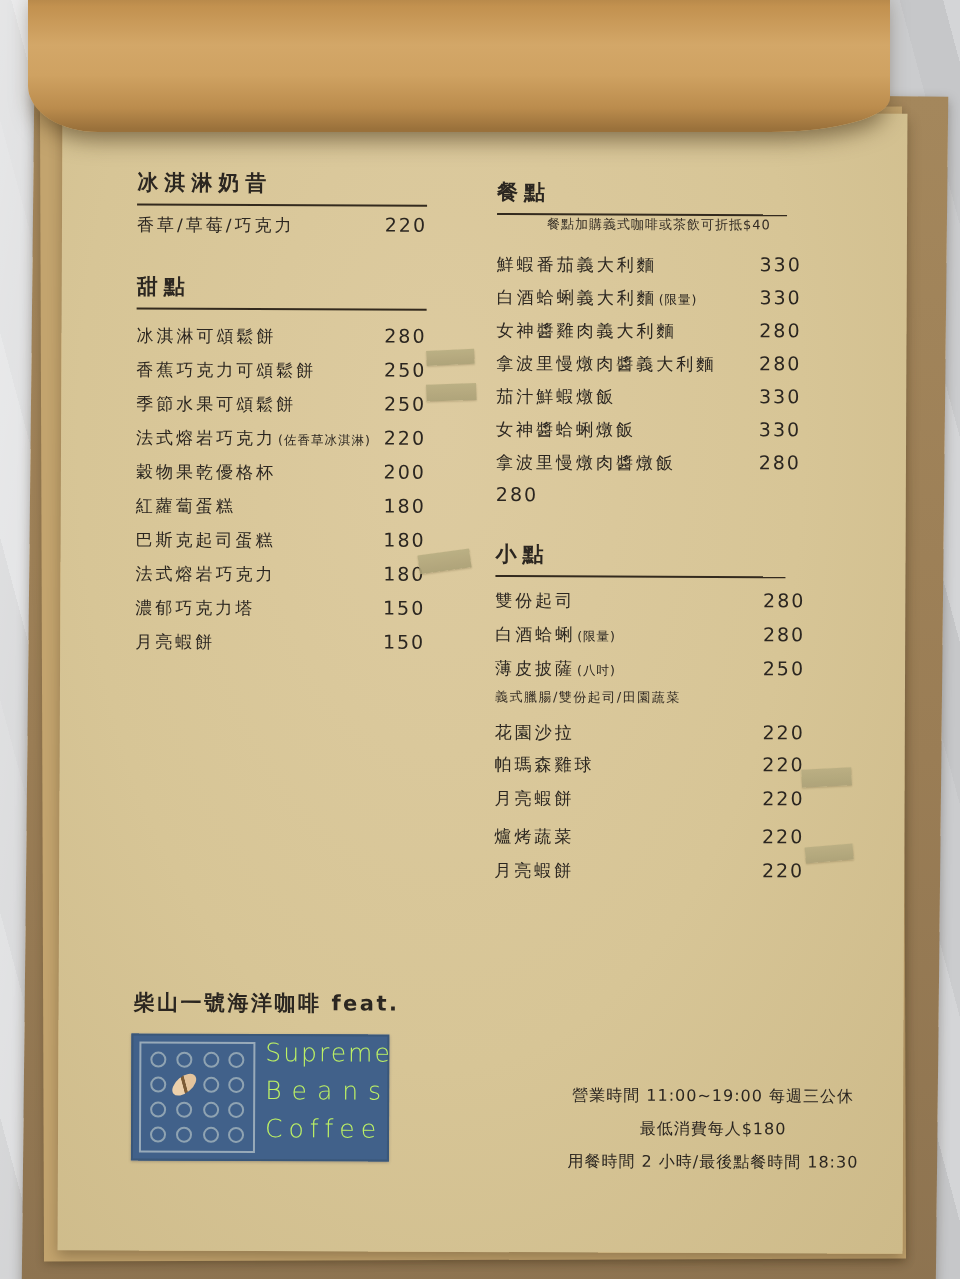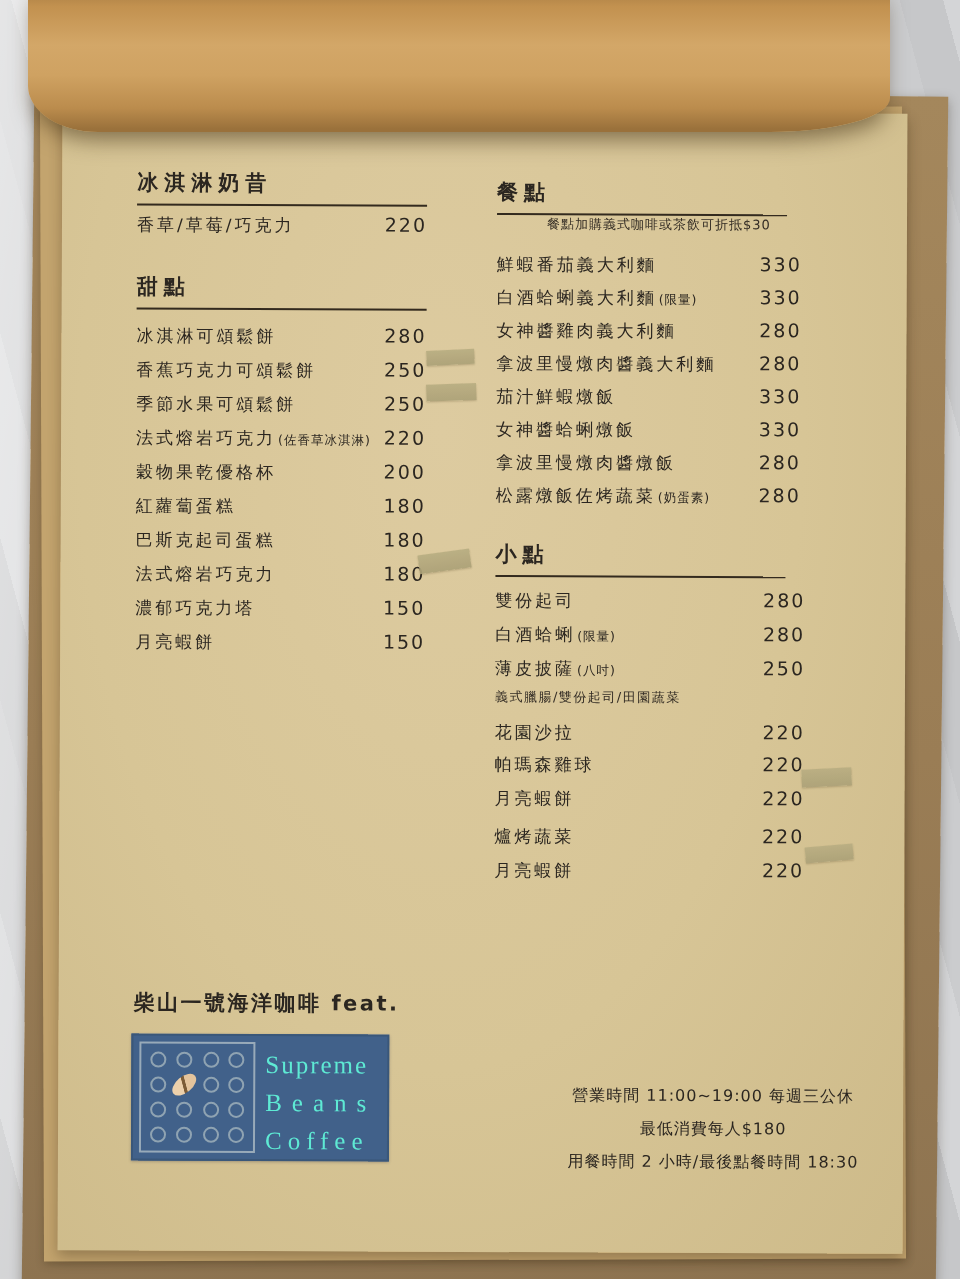--- a/index.html
+++ b/index.html
@@ -64,21 +64,21 @@
     position:absolute;left:8px;top:8px;width:116px;height:111px;
     border:2px solid #98aab9;display:grid;
     grid-template-columns:repeat(4,1fr);grid-template-rows:repeat(4,1fr);
     align-items:center;justify-items:center;padding:4px;box-sizing:border-box;
   }
   .dot{width:16px;height:16px;border:2.5px solid #8fa3b2;border-radius:50%;box-sizing:border-box;}
   .bean{
     width:28px;height:16px;border-radius:50%;transform:rotate(-40deg);
     background:linear-gradient(115deg,#ecd0ab 0 44%,#7c5c36 46%,#7c5c36 54%,#e4c49c 56%);
   }
-  .logo-right{position:absolute;left:134px;top:12px;color:#5eead4;font-weight:300;font-family:Liberation Serif, serif;}
+  .logo-right{position:absolute;left:134px;top:0;color:#bef264;font-weight:300;}
   .logo-right div{font-size:25px;line-height:38px;}
   .lw1{letter-spacing:2px;}
   .lw2{letter-spacing:10px;}
   .lw3{letter-spacing:6px;}
   .hours{position:absolute;left:470px;top:966px;width:370px;text-align:center;
     font-size:16px;letter-spacing:1px;line-height:33px;font-weight:500;}
 </style>
 </head>
 <body>
 
@@ -130,21 +130,21 @@
   <div class="row" style="left:75px;top:485px;width:290px;">
     <span class="nm"><span>濃郁巧克力塔</span><span class="sm"></span></span>
     <span class="pr">150</span>
   </div>
   <div class="row" style="left:75px;top:519px;width:290px;">
     <span class="nm"><span>月亮蝦餅</span><span class="sm"></span></span>
     <span class="pr">150</span>
   </div>
 
   <div class="sec-title" style="left:435px;top:66px;">餐點</div>
-  <div class="sec-note" style="left:485px;top:103px;">餐點加購義式咖啡或茶飲可折抵$30</div>
+  <div class="sec-note" style="left:485px;top:103px;">餐點加購義式咖啡或茶飲可折抵$40</div>
 
   <div class="row" style="left:435px;top:140px;width:305px;">
     <span class="nm"><span>鮮蝦番茄義大利麵</span><span class="sm"></span></span>
     <span class="pr">330</span>
   </div>
   <div class="row" style="left:435px;top:173px;width:305px;">
     <span class="nm"><span>白酒蛤蜊義大利麵</span><span class="sm">(限量)</span></span>
     <span class="pr">330</span>
   </div>
   <div class="row" style="left:435px;top:206px;width:305px;">
@@ -161,21 +161,20 @@
   </div>
   <div class="row" style="left:435px;top:305px;width:305px;">
     <span class="nm"><span>女神醬蛤蜊燉飯</span><span class="sm"></span></span>
     <span class="pr">330</span>
   </div>
   <div class="row" style="left:435px;top:338px;width:305px;">
     <span class="nm"><span>拿波里慢燉肉醬燉飯</span><span class="sm"></span></span>
     <span class="pr">280</span>
   </div>
   <div class="row" style="left:435px;top:371px;width:305px;">
-    <span class="nm"><span>松露燉飯佐烤蔬菜</span><span class="sm">(奶蛋素)</span></span>
     <span class="pr">280</span>
   </div>
 
   <div class="sec-title" style="left:435px;top:428px;">小點</div>
 
   <div class="row" style="left:435px;top:476px;width:310px;">
     <span class="nm"><span>雙份起司</span><span class="sm"></span></span>
     <span class="pr">280</span>
   </div>
   <div class="row" style="left:435px;top:510px;width:310px;">

